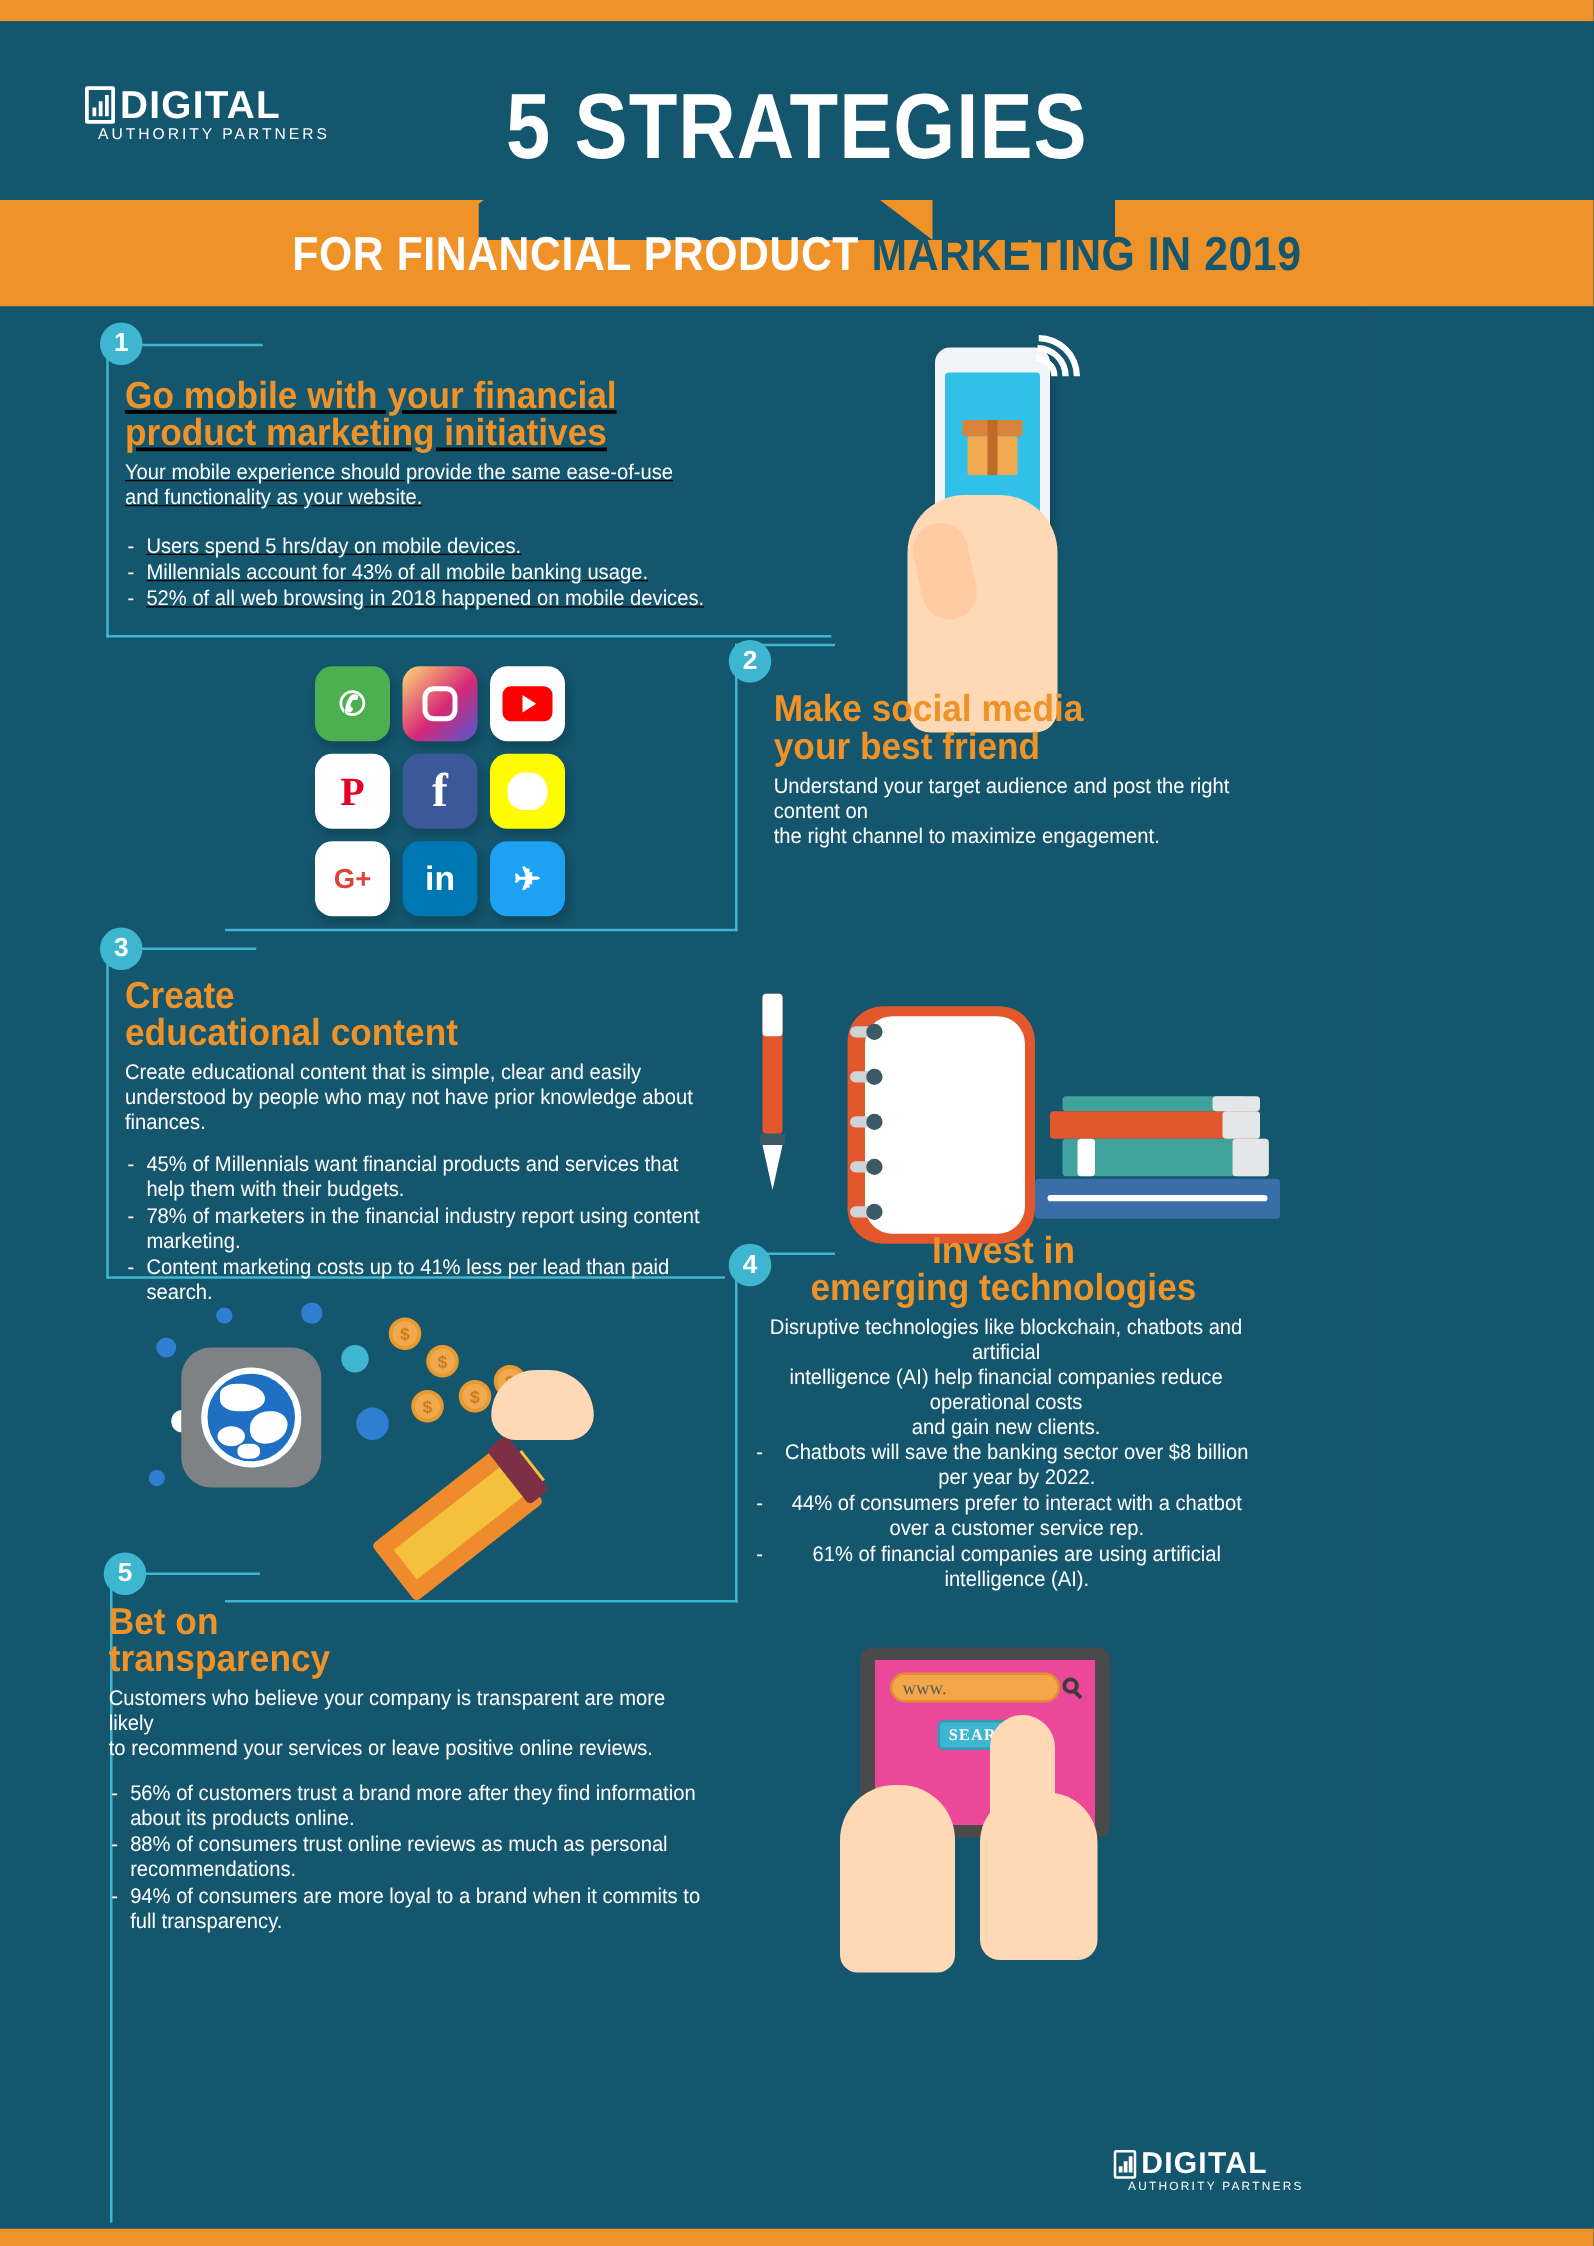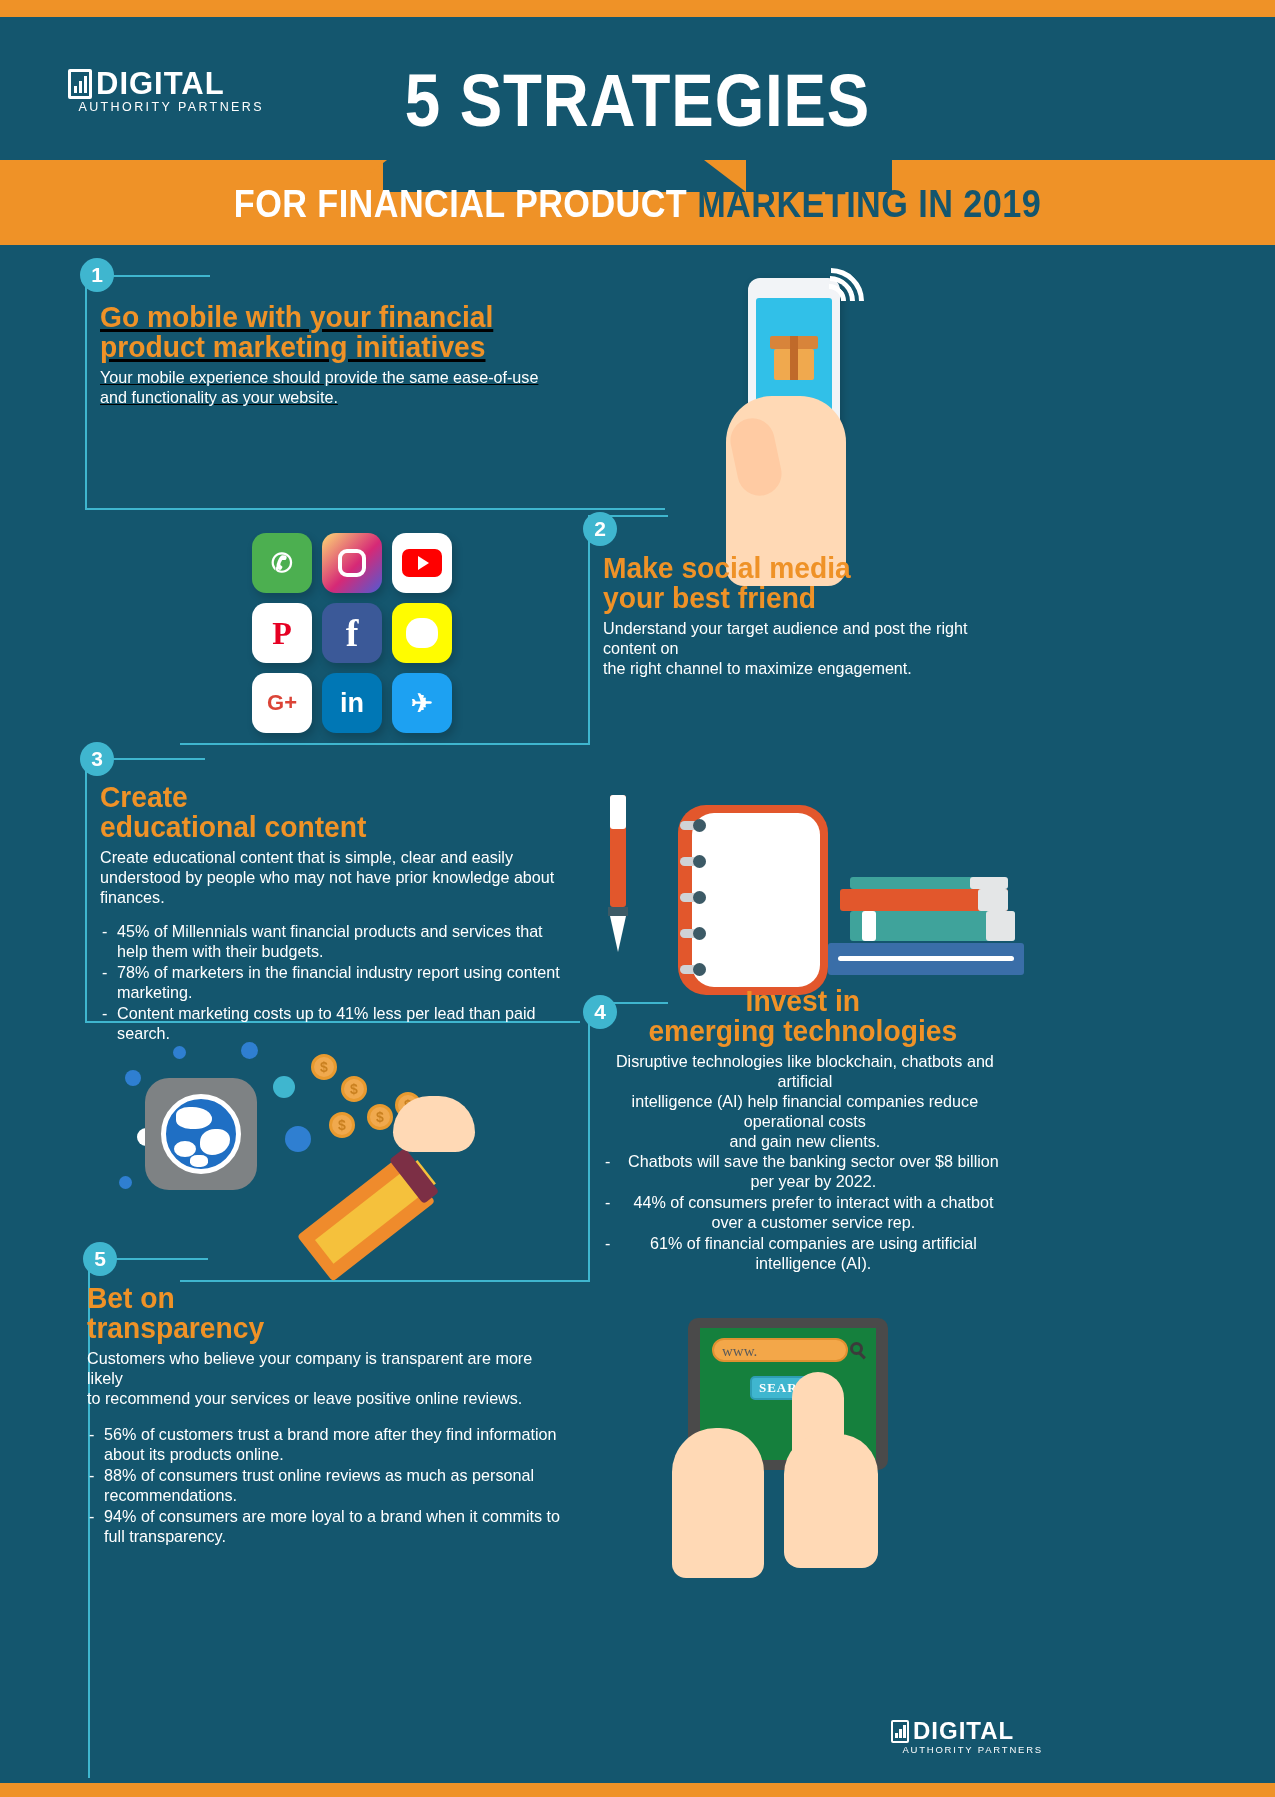--- a/index.html
+++ b/index.html
@@ -165,21 +165,21 @@
   .sleeve2{ position:absolute; width:130px; height:30px; background:#f5c13c;
       transform:rotate(-38deg); transform-origin:left top;}
   .cuff{ position:absolute; width:20px; height:56px; background:#7c2f45;
       transform:rotate(-38deg); transform-origin:left top; border-radius:4px;}
   .palm{ position:absolute; width:82px; height:56px; background:#ffd9b5; border-radius:40px 40px 22px 22px;}
 
   
   .tab-body{ position:absolute; left:0; top:0; width:200px; height:152px;
       background:#4a4a4a; border-radius:10px; }
   .tab-screen{ position:absolute; left:12px; top:10px; width:176px; height:132px;
-      background:#15803d; }
+      background:#ec4899; }
   .urlbar{ position:absolute; left:12px; top:10px; width:136px; height:24px;
       background:#f3a749; border-radius:12px; border:2px solid #e09030;}
   .urltext{ position:absolute; left:8px; top:3px; font-family:"Liberation Serif", serif;
       font-size:15px; color:#5a5a5a; }
   .srchbtn{ position:absolute; left:50px; top:48px; width:78px; height:24px;
       background:#3fb6cf; border-radius:5px; color:#ffffff; font-size:13px;
       font-weight:bold; letter-spacing:1px; display:flex; align-items:center; justify-content:center;
       font-family:"Liberation Serif", serif; border:2px solid #2e9db4;}
   .lupe{ position:absolute; width:13px; height:13px; border:3px solid #3b3b3b; border-radius:50%; }
   .lupe::after{ content:""; position:absolute; right:-6px; bottom:-5px; width:8px; height:3px;
@@ -229,20 +229,25 @@
   <div class="frame" style="left:85px; top:275px; width:580px; height:235px; border-top:none; border-right:none;"></div>
   <div class="frame" style="left:85px; top:275px; width:125px; height:2px; border:none; background:#3fb6cf;"></div>
   <div class="frame" style="left:663px; top:275px; width:2px; height:0px; border:none;"></div>
   <div class="badge" style="left:80px; top:258px;">1</div>
 
   <div class="sec" style="left:100px; top:302px; width:520px;text-decoration:underline;">
     <h2 class="t">Go mobile with your financial
 product marketing initiatives</h2>
     <p class="desc">Your mobile experience should provide the same ease-of-use
 and functionality as your website.</p>
+    <ul class="stats">
+      <li>Users spend 5 hrs/day on mobile devices.</li>
+      <li>Millennials account for 43% of all mobile banking usage.</li>
+      <li>52% of all web browsing in 2018 happened on mobile devices.</li>
+    </ul>
   </div>
 
   <div class="ill" style="left:700px; top:278px; width:200px; height:230px;">
     <div class="phone-body">
       <div class="phone-screen">
         <div class="pkg">
           <div class="top"></div>
             <div class="bot"></div>
             <div class="tape"></div>
         </div>
@@ -289,21 +294,21 @@
           <span style="font-size:26px;">✈</span>
         </div>
     </div>
   </div>
 
   <div class="frame" style="left:588px; top:515px; width:80px; height:2px; border:none; background:#3fb6cf;"></div>
   <div class="frame" style="left:588px; top:515px; width:2px; height:230px; border:none; background:#3fb6cf;"></div>
   <div class="frame" style="left:180px; top:743px; width:410px; height:2px; border:none; background:#3fb6cf;"></div>
   <div class="badge" style="left:583px; top:512px;">2</div>
 
-  <div class="sec" style="left:603px; top:553px; width:420px;">
+  <div class="sec" style="left:619px; top:553px; width:420px;">
     <h2 class="t">Make social media
 your best friend</h2>
     <p class="desc">Understand your target audience and post the right content on
 the right channel to maximize engagement.</p>
   </div>
 
   <div class="frame" style="left:85px; top:758px; width:120px; height:2px; border:none; background:#3fb6cf;"></div>
   <div class="frame" style="left:85px; top:758px; width:2px; height:265px; border:none; background:#3fb6cf;"></div>
   <div class="frame" style="left:85px; top:1021px; width:495px; height:2px; border:none; background:#3fb6cf;"></div>
   <div class="badge" style="left:80px; top:742px;">3</div>

